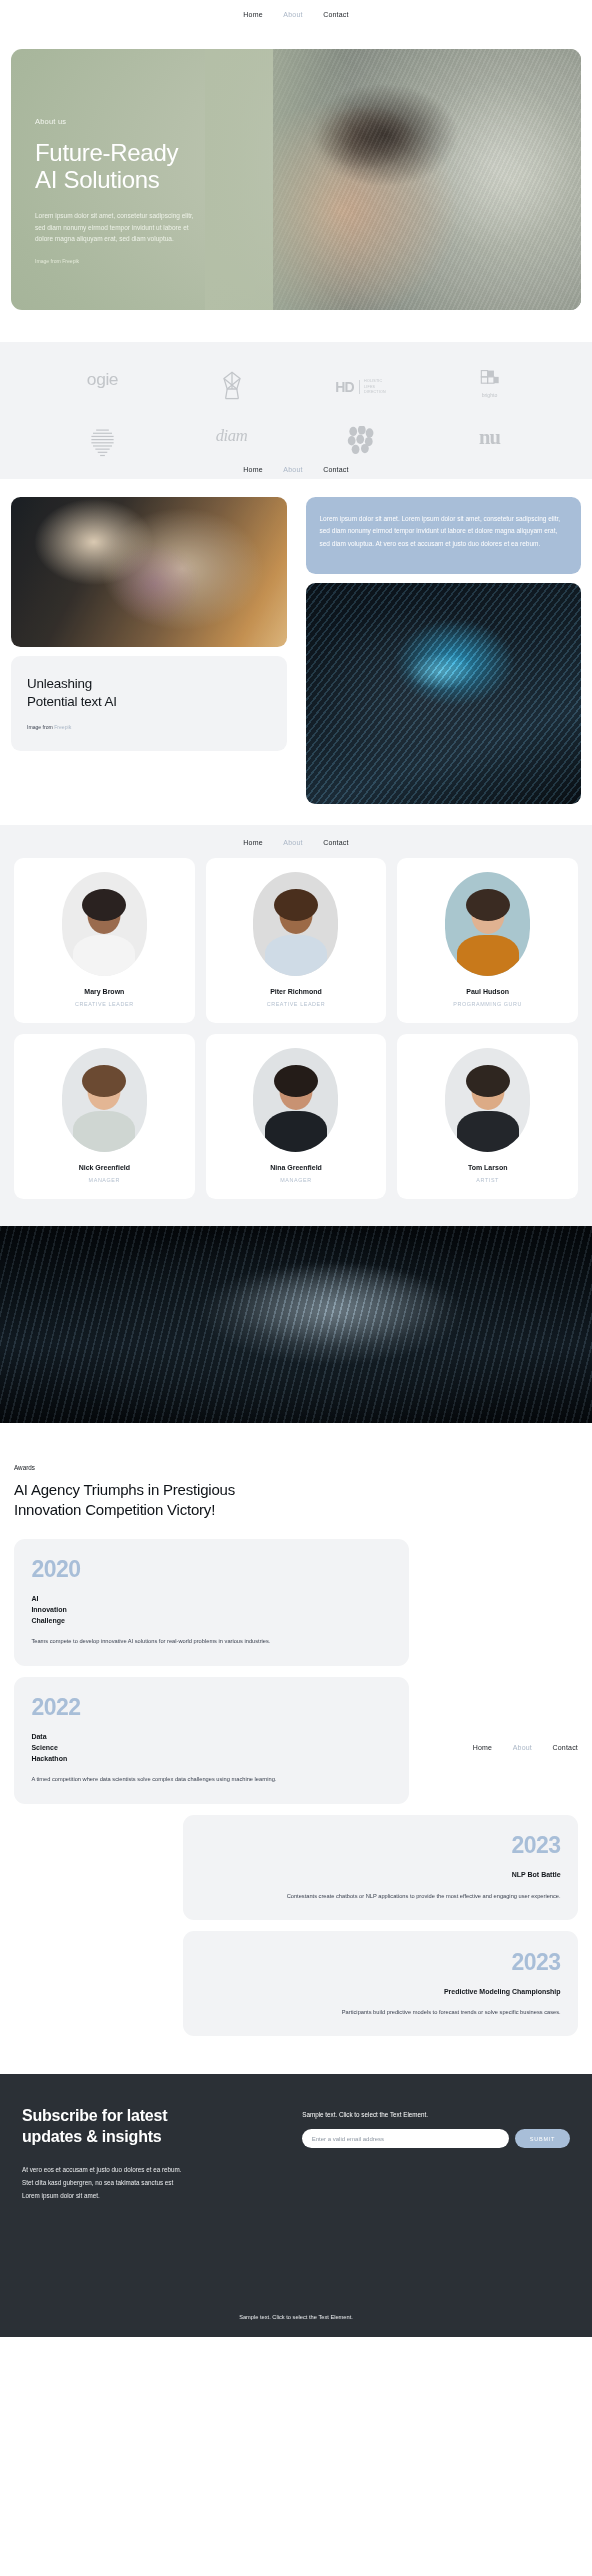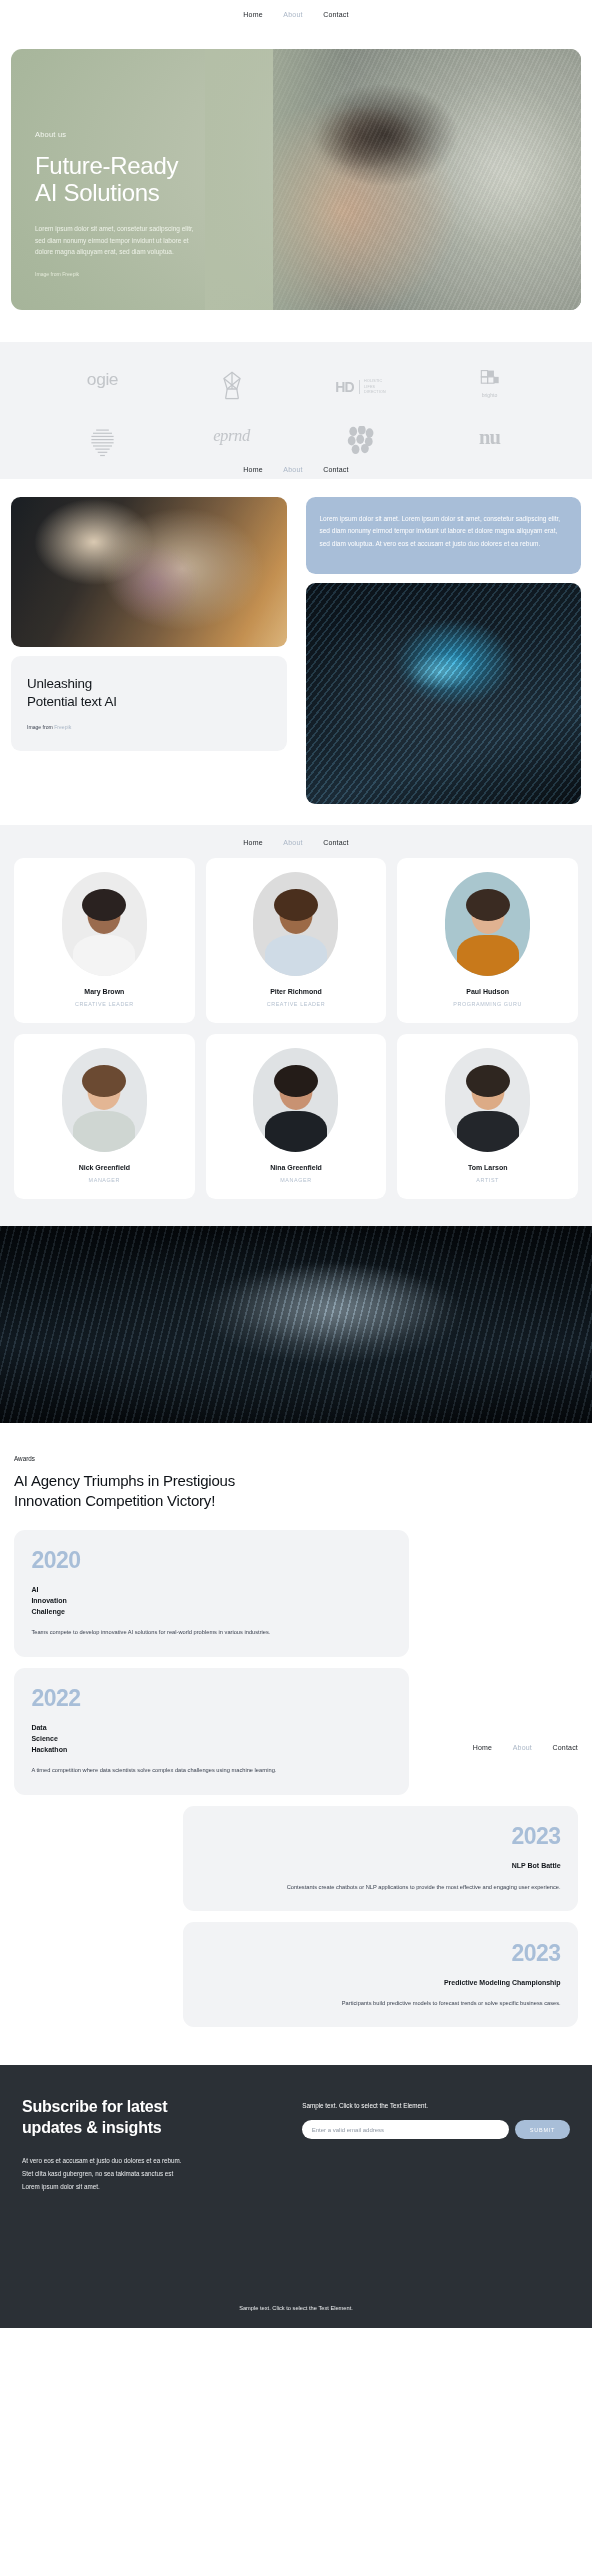--- a/index.html
+++ b/index.html
@@ -58,21 +58,21 @@
     position: absolute; inset: 0;
     background:
       repeating-linear-gradient(115deg, rgba(255,255,255,.05) 0 1.6px, rgba(0,0,0,.04) 1.6px 4px),
       radial-gradient(38% 46% at 72% 44%, rgba(255,255,255,.22) 0%, rgba(255,255,255,0) 70%);
   }
   .hero-fade {
     position: absolute; top: 0; bottom: 0; left: 34%; width: 26%;
     background: linear-gradient(90deg, #b4bfa7 0%, rgba(180,191,167,0) 100%);
   }
   .hero-content { position: absolute; left: 24px; top: 68px; width: 197px; z-index: 3; }
-  .hero-kicker { color: #f3f6ef; font-size: 7.5px; letter-spacing: 0.2px; margin-bottom: 12.6px; margin-top: 13px; }
+  .hero-kicker { color: #f3f6ef; font-size: 7.5px; letter-spacing: 0.2px; margin-bottom: 12.6px; }
   .hero-title {
     color: #ffffff;
     font-size: 24px;
     line-height: 1.14;
     font-weight: 400;
     letter-spacing: -0.3px;
     margin-bottom: 16px;
   }
   .hero-text { color: #eef2e8; font-size: 6.5px; line-height: 1.82; width: 170px; margin-bottom: 12.6px; }
   .hero-credit { color: #e4ead9; font-size: 5.1px; }
@@ -195,21 +195,21 @@
       linear-gradient(180deg, #05090d 0%, #0d161d 35%, #16222c 60%, #060a0e 100%);
   }
   .banner:after{
     content:""; position:absolute; inset:0;
     background:
       repeating-linear-gradient(104deg, rgba(180,205,220,.10) 0 1.6px, rgba(0,0,0,.25) 1.6px 7px),
       radial-gradient(26% 30% at 57% 40%, rgba(200,225,240,.35) 0%, rgba(200,225,240,0) 70%);
   }
 
   
-  .awards { padding: 32px 14px 27px 14px; position: relative; }
+  .awards { padding: 41px 14px 27px 14px; position: relative; }
   .awards-kicker { font-size: 6.3px; color: #12161b; margin-bottom: 9.5px; }
   .awards-title {
     font-size: 15px;
     line-height: 1.32;
     font-weight: 400;
     letter-spacing: -0.2px;
     color: #0e1217;
     margin-bottom: 19px;
   }
   .award-card {
@@ -365,21 +365,21 @@
           <line x1="3" y1="21" x2="31" y2="21"></line>
             <line x1="5" y1="25" x2="29" y2="25"></line>
           <line x1="8" y1="29" x2="26" y2="29"></line>
             <line x1="11" y1="33" x2="23" y2="33"></line>
           <line x1="14" y1="37" x2="20" y2="37"></line>
         </g>
       </svg>
     </div>
 
     <div class="logo-cell">
-      <span class="logo-word serif">eprnd</span>
+      <span class="logo-word serif">diam</span>
     </div>
 
     <div class="logo-cell">
       <svg width="32" height="28" viewBox="0 0 40 36">
         <g fill="#c2c5c9">
           <ellipse cx="10" cy="7" rx="5" ry="6"></ellipse>
             <ellipse cx="21" cy="5" rx="5" ry="6"></ellipse>
           <ellipse cx="31" cy="9" rx="5" ry="6"></ellipse>
             <ellipse cx="8" cy="19" rx="5" ry="6"></ellipse>
           <ellipse cx="19" cy="17" rx="5" ry="6"></ellipse>

